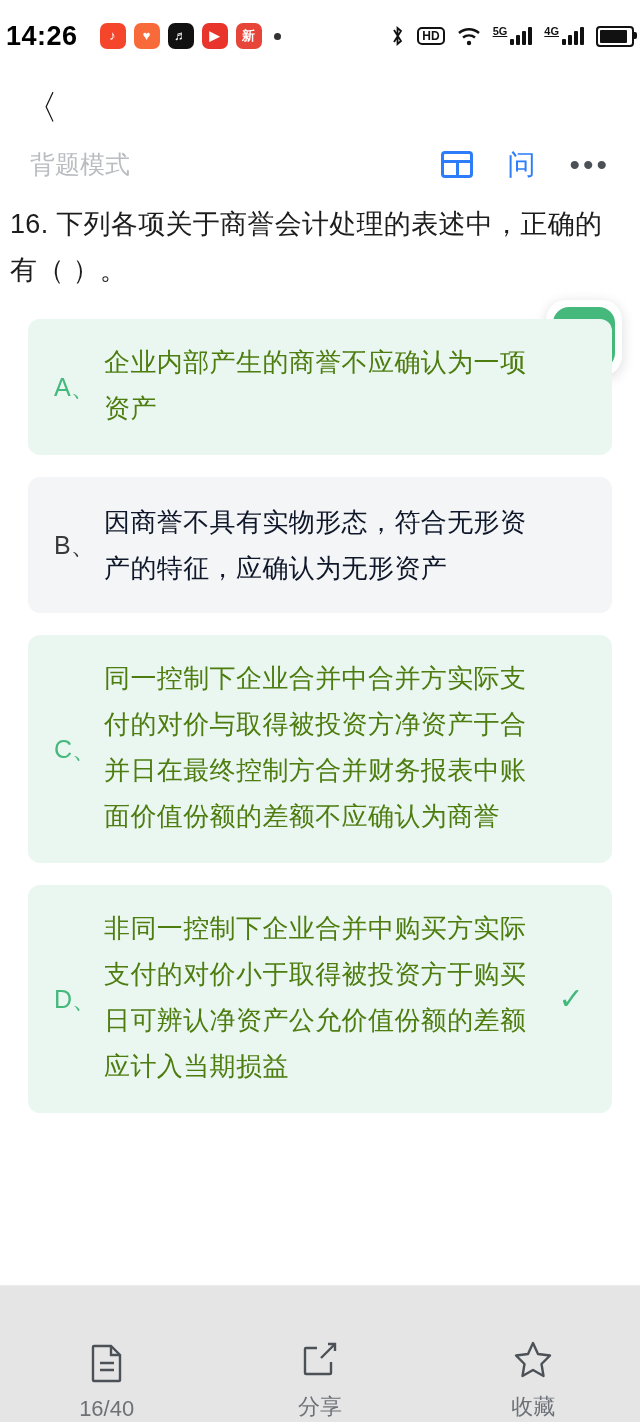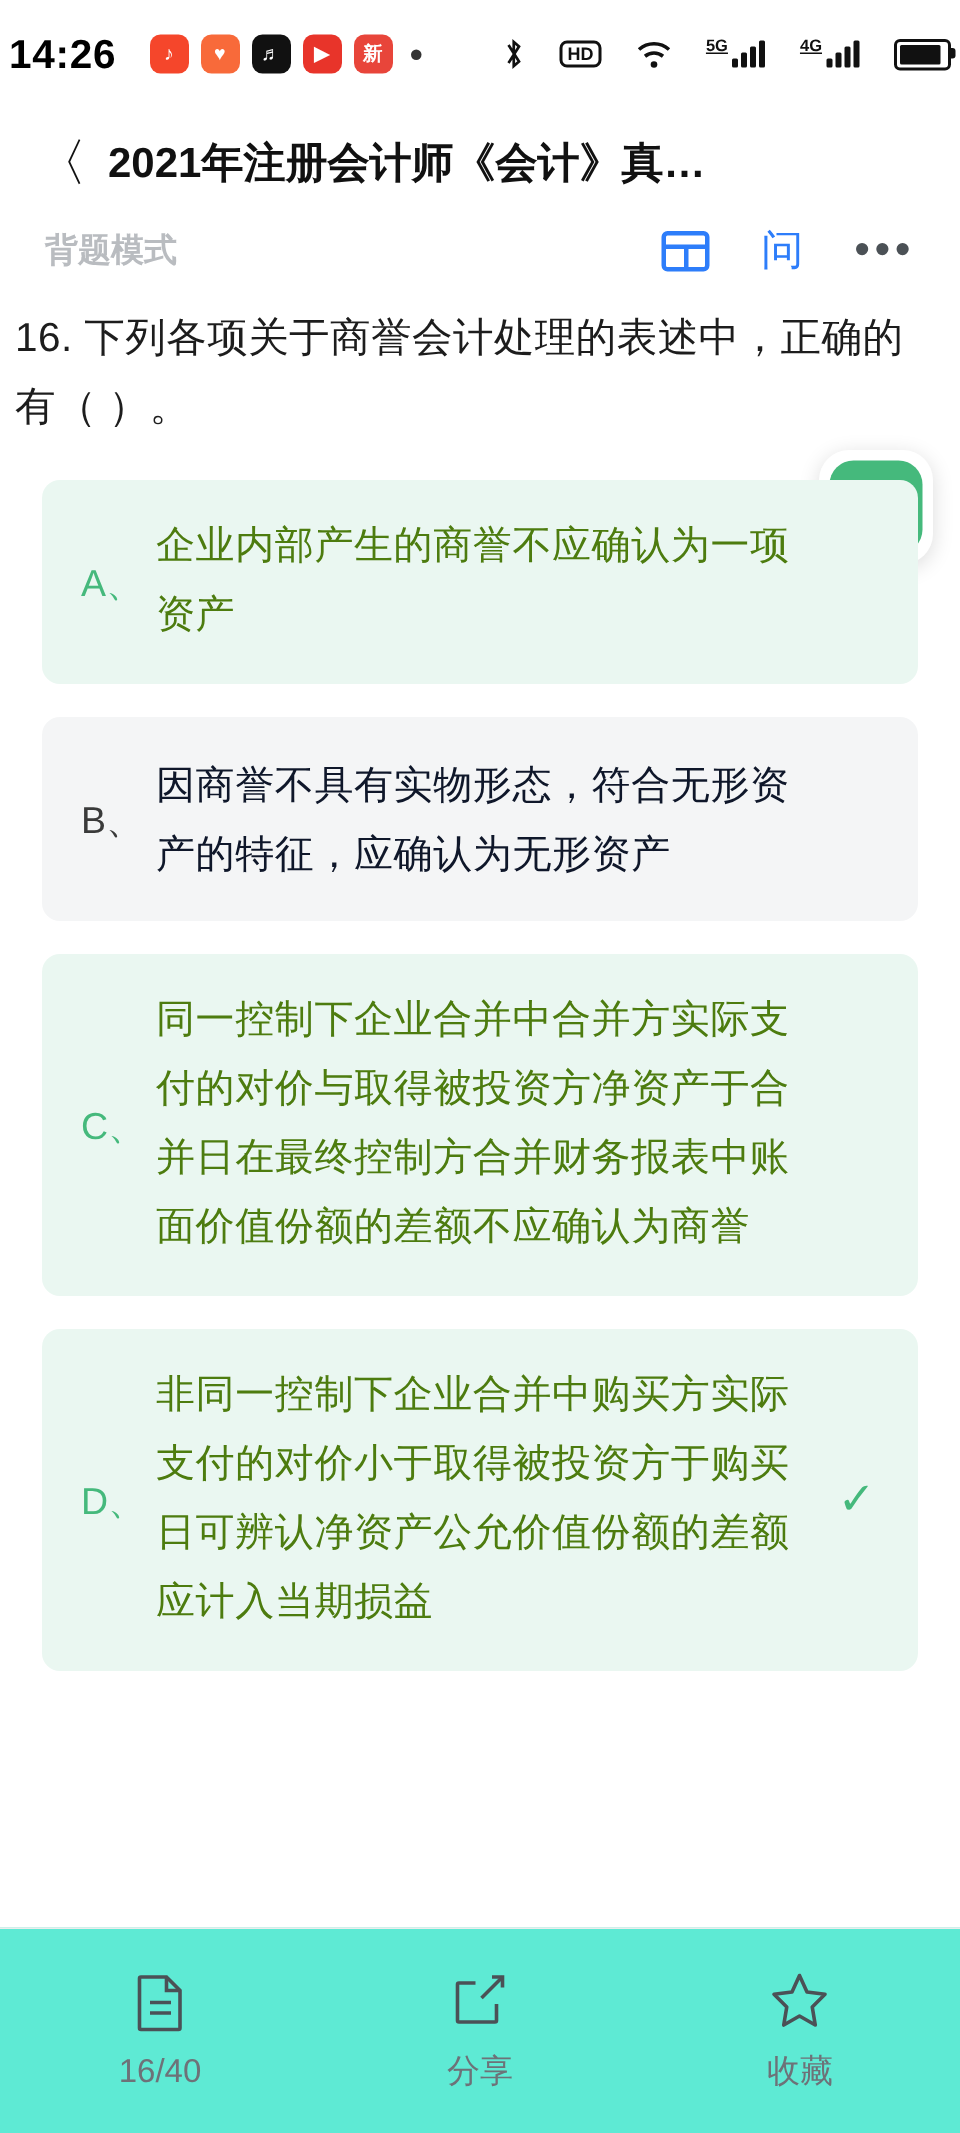--- a/index.html
+++ b/index.html
@@ -54,21 +54,21 @@
   .app-icon.ic-black  { background: #111111; }
   .app-icon.ic-play   { background: #e8342a; }
   .app-icon.ic-news   { background: #e8453a; }
   .dot-sep {
     width: 7px; height: 7px; border-radius: 50%;
     background: #333; display: inline-block; margin: 0 4px;
   }
   .status-icons-right {
     display: flex;
     align-items: center;
-    gap: 23px;
+    gap: 12px;
   }
   .si {
     font-size: 17px;
     color: #111;
     line-height: 1;
     display: inline-flex;
     align-items: center;
   }
   .hd-badge {
     border: 2px solid #111;
@@ -128,24 +128,23 @@
     margin-left: 8px;
   }
 
   
   .sub-bar {
     display: flex;
     align-items: center;
     padding: 16px 30px 10px 30px;
   }
   .mode-label {
-    font-size: 22px;
+    font-size: 25px;
     color: #b9bcc0;
     flex: 1;
-    font-weight: bold;
   }
   .tool-icons {
     display: flex;
     align-items: center;
     gap: 34px;
   }
   .card-icon {
     width: 32px; height: 27px;
     border: 3px solid #2d7dfa;
     border-radius: 4px;
@@ -257,22 +256,22 @@
   }
   .check-mark.hidden { visibility: hidden; }
 
   
   .bottom-bar {
     position: absolute;
     left: 0; right: 0; bottom: 0;
     height: 136px;
     border-top: 1px solid #ececec;
     display: flex;
-    align-items: center;
-    background: #5eead4;
+    align-items: flex-end;
+    background: #e5e5e5;
   }
   .bb-item {
     flex: 1;
     display: flex;
     flex-direction: column;
     align-items: center;
     gap: 12px;
   }
   .bb-label {
     font-size: 22px;
@@ -328,21 +327,20 @@
         </span>
     </span>
     <span class="battery">
         <i></i>
       </span>
   </div>
 </div>
 
 <div class="title-bar">
   <span class="back-chevron">〈</span>
-  <span class="page-title">2021年注册会计师《会计》真…</span>
 </div>
 
 <div class="sub-bar">
   <span class="mode-label">背题模式</span>
   <span class="tool-icons">
     <span class="card-icon"></span>
     <span class="ask-icon">问</span>
     <span class="dots-icon">•••</span>
   </span>
 </div>

